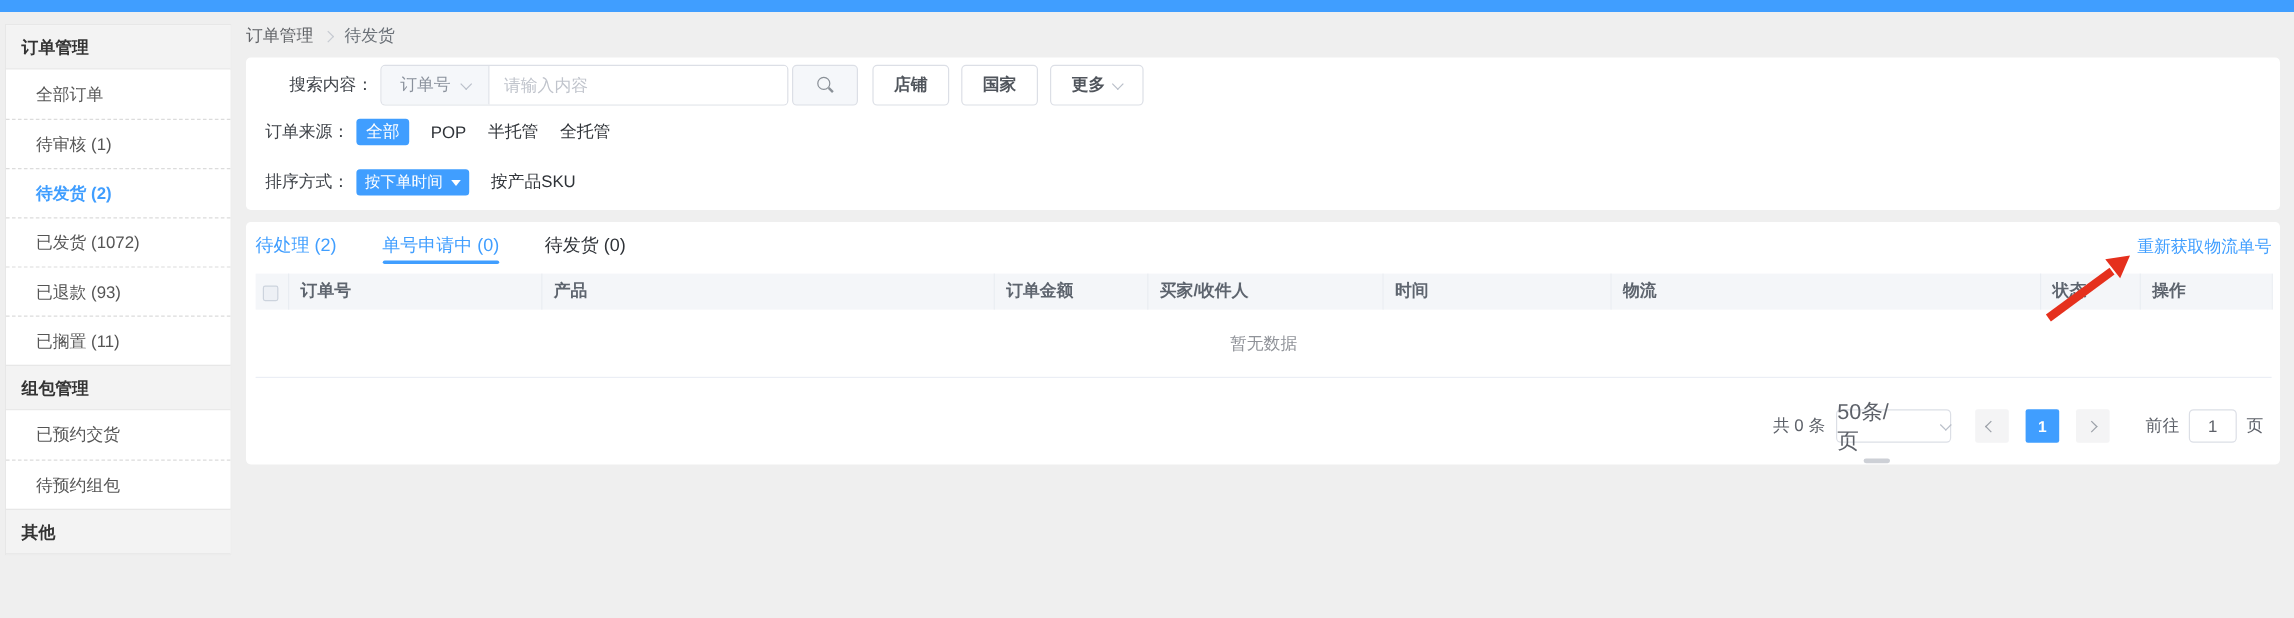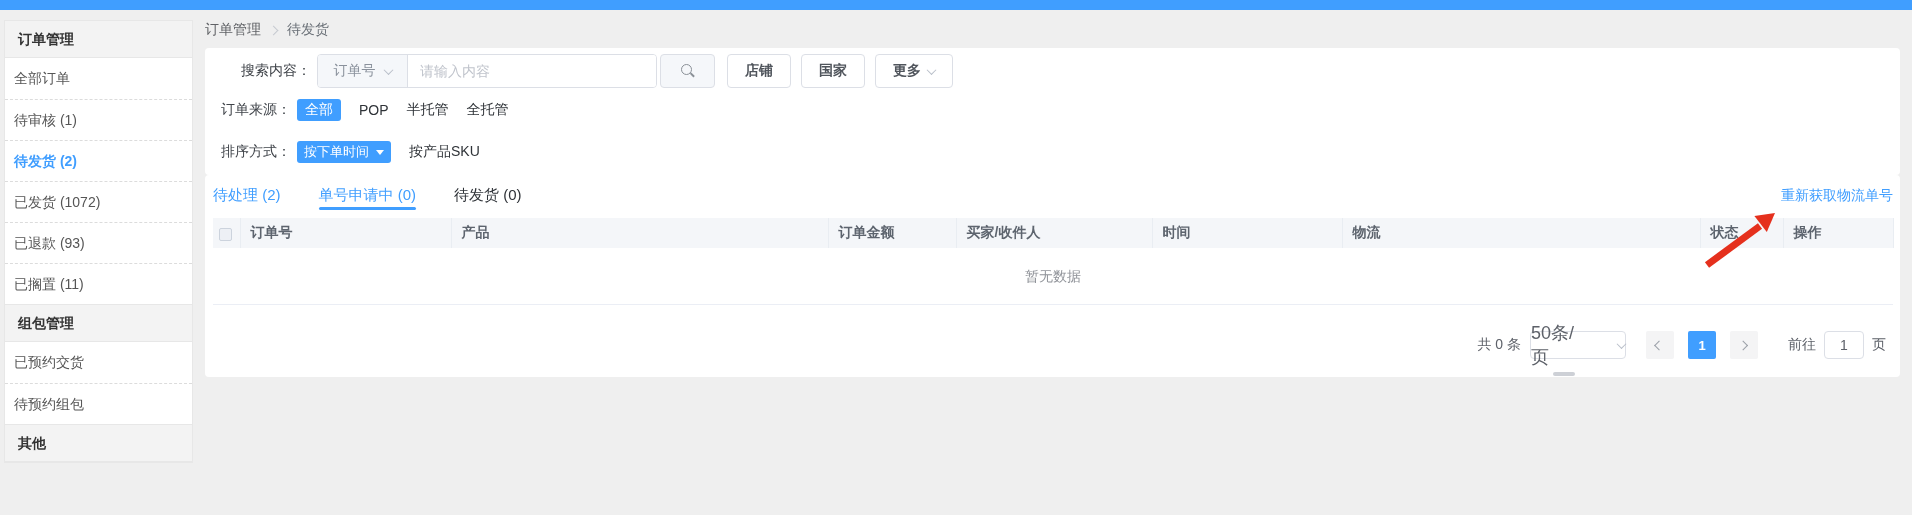--- a/index.html
+++ b/index.html
@@ -19,21 +19,21 @@
     position:absolute; left:4px; top:20px; width:189px;
     background:#fff; border:1px solid #e7e7e7;
   }
   .side-header {
     height:38px; line-height:36px; padding-left:13px;
     background:#f3f3f3; font-size:14px; font-weight:bold; color:#333;
     border-top:1px solid #e7e7e7; border-bottom:1px solid #e7e7e7;
   }
   .side-header:first-child { border-top:none; height:37px; line-height:36px; }
   .side-item {
-    height:41px; line-height:41px; padding-left:9px;
+    height:41px; line-height:41px; padding-left:25px;
     font-size:14px; color:#555; background:#fff; cursor:pointer;
   }
   .side-item + .side-item { border-top:1px dashed #dcdcdc; }
   .side-item.active { color:#409eff;font-weight:bold; }
 
   
   .main { position:absolute; left:205px; top:18px; width:1695px; }
 
   .breadcrumb { display:flex; align-items:center; height:24px; font-size:14px; color:#606266; }
   .crumb { cursor:pointer; }
@@ -102,21 +102,21 @@
   }
   .opt { margin-left:18px; font-size:14px; color:#2f3338; cursor:pointer; }
   .sort-pill { font-size:13px; padding:0 7px; }
   .caret {
     width:0; height:0; margin-left:7px;
     border-left:4px solid transparent; border-right:4px solid transparent;
     border-top:5px solid #fff;
   }
 
   
-  .card2 { margin-top:0; padding:10px 0 18px; position:relative; }
+  .card2 { margin-top:10px; padding:10px 0 18px; position:relative; }
   .tabs-row { display:flex; align-items:flex-start; margin:0 7px 0 8px; height:31px; }
   .tab {
     position:relative; height:31px; line-height:20px; margin-right:38px;
     font-size:15px; color:#2f3338; cursor:pointer;
   }
   .tab.hl { color:#409eff; }
   .tab.active { color:#409eff; }
   .tab.active::after {
     content:""; position:absolute; left:0; right:0; bottom:6px; height:3px;
     background:#409eff; border-radius:2px;

